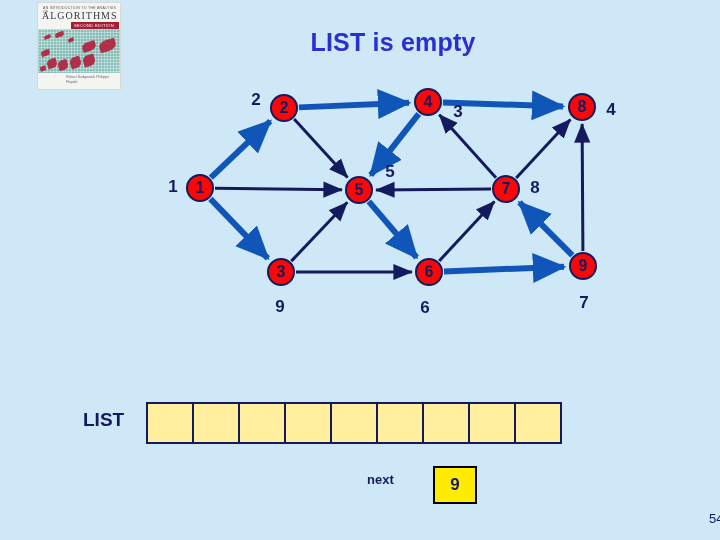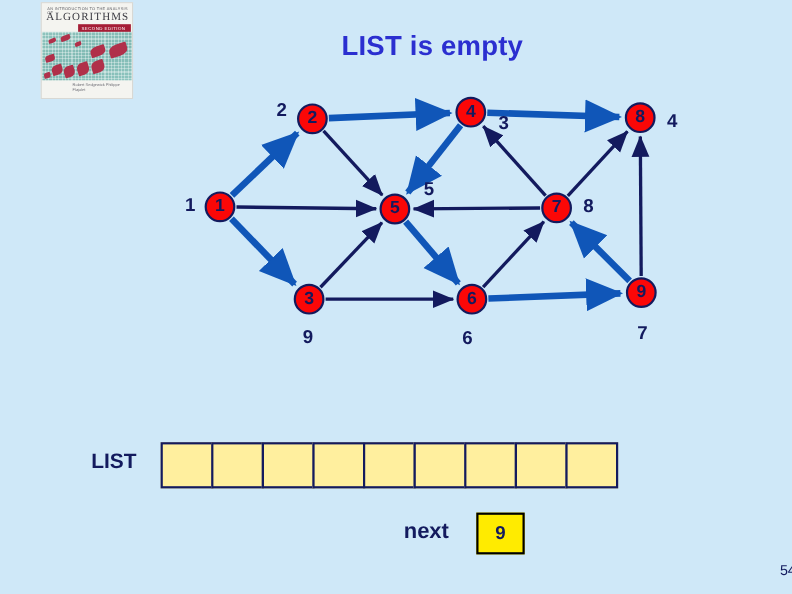--- a/index.html
+++ b/index.html
@@ -188,21 +188,21 @@
     font-weight: bold;
     color: #131a5e;
     line-height: 38px;
     text-align: center;
   }
   #list-cells .cell:first-child { margin-left: 0; }
   #next-label {
     position: absolute;
     left: 334px;
     top: 472px;
-    font-size: 20px;
+    font-size: 13px;
     color: #131a5e;
     font-weight: bold;
   }
   #next-box {
     position: absolute;
     left: 400px;
     top: 466px;
     width: 44px;
     height: 38px;
     background: #ffeb00;

